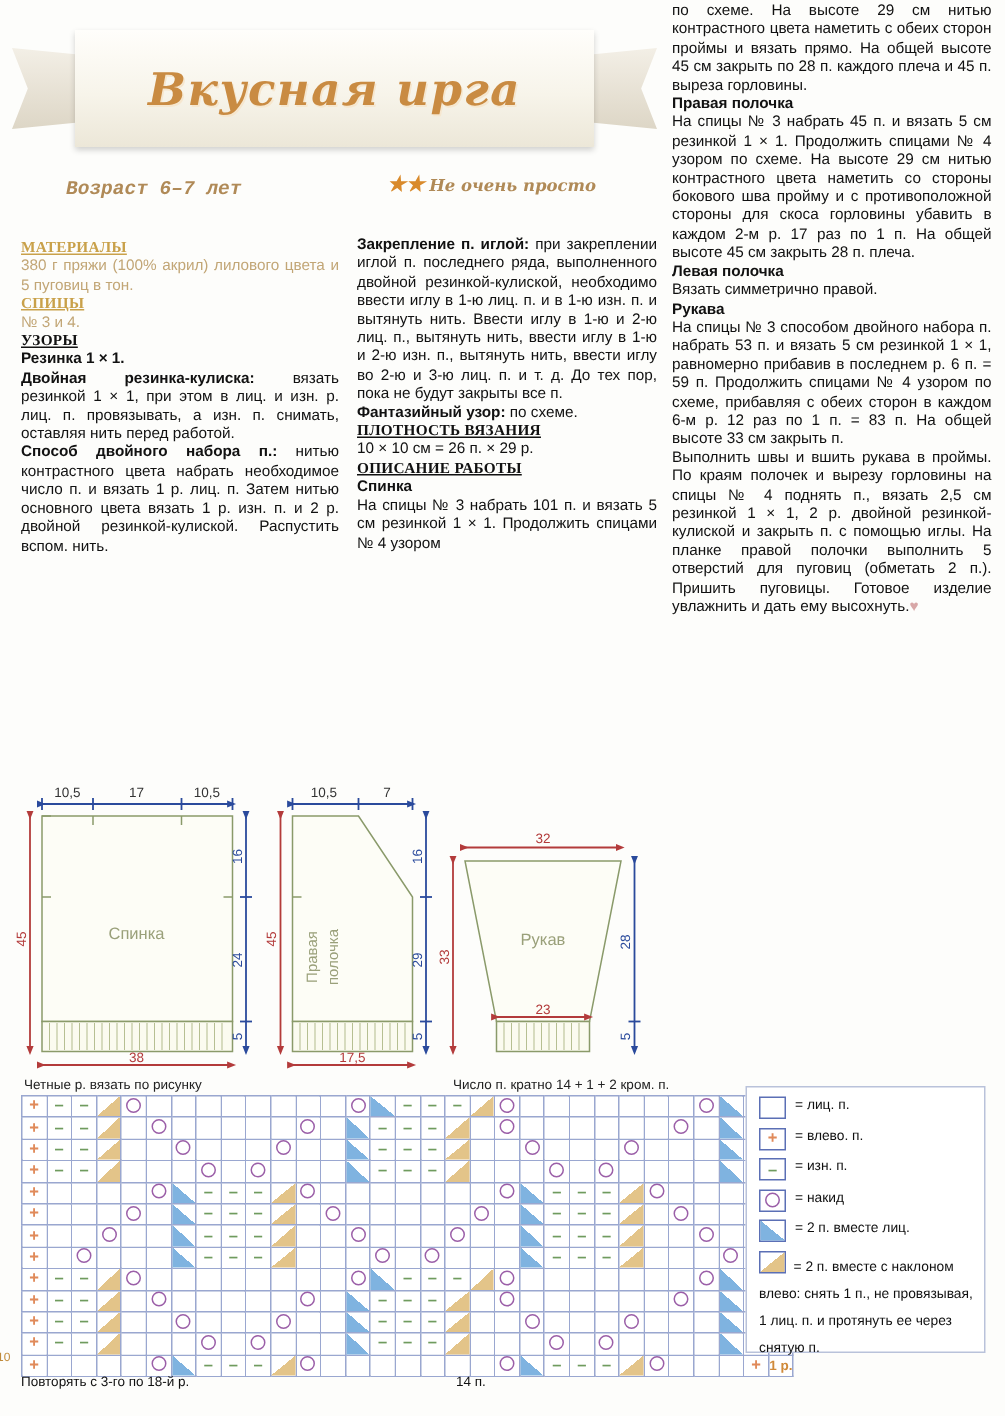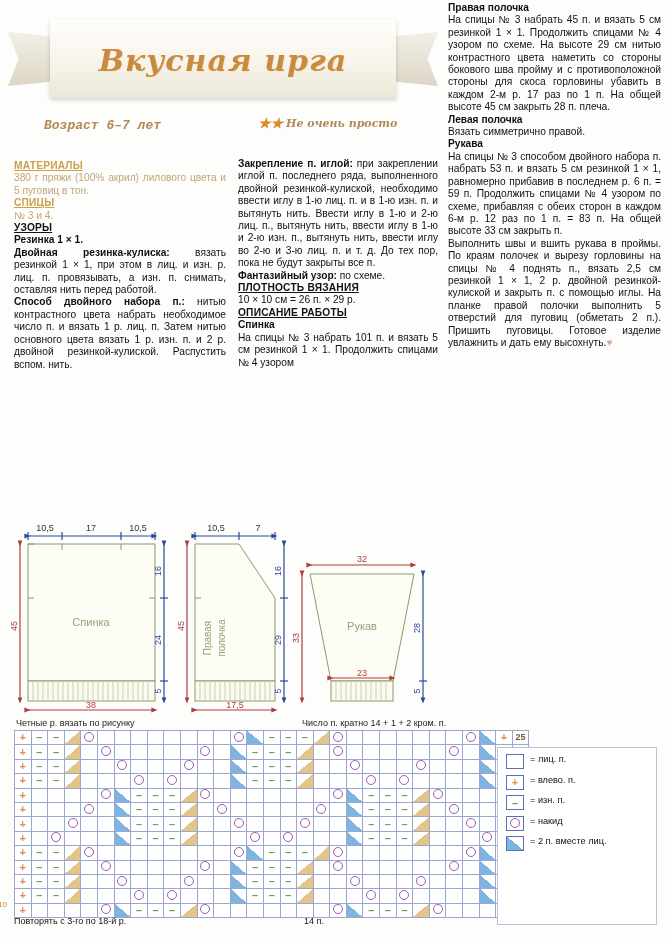--- a/index.html
+++ b/index.html
@@ -54,20 +54,21 @@
   
   .col{position:absolute;font-size:10.2px;line-height:12.4px;text-align:justify;}
   .col p{margin:0;}
   .col-left{left:14px;top:160px;width:212px;}
   .col-mid{left:238px;top:158px;width:200px;}
   .col-right{left:448px;top:2px;width:213px;}
 
   .sec-head{
     font-weight:bold;text-decoration:underline;margin-top:9px;margin-bottom:1px;
     letter-spacing:.2px;
+    font-family:Liberation Serif, serif;
   }
   .sec-head.first{margin-top:0;}
   .sec-head.tan{color:#c9a14a;}
   .body-tan{color:#c2a676;}
   .sub-head{font-weight:bold;}
   .b{font-weight:bold;}
   .heart{color:#d8a7a7;}
 
   
   .schem{position:absolute;left:10px;top:518px;width:432px;height:198px;}
@@ -103,21 +104,21 @@
 
   .chart-foot{position:absolute;left:14px;top:916px;width:470px;font-size:9px;}
   .chart-foot .lft{position:absolute;left:0;top:0;}
   .chart-foot .ctr{position:absolute;left:290px;top:0;}
   .side-label{
     position:absolute;left:-2px;top:900px;font-size:8px;color:#c08a3a;
   }
 
   
   .legend{
-    position:absolute;left:497px;top:747px;width:160px;height:178px;
+    position:absolute;left:497px;top:724px;width:160px;height:178px;
     border:1px solid #b9c2da;background:#fff;
     padding:6px 6px 4px 8px;box-sizing:border-box;
   }
   .leg-row{display:flex;align-items:flex-start;gap:6px;margin-bottom:5.5px;}
   .leg-box{
     flex:0 0 auto;width:16px;height:13px;border:1.4px solid #5b6fb5;background:#fff;
     display:flex;align-items:center;justify-content:center;font-size:10px;
   }
   .leg-text{font-size:9.2px;line-height:10.6px;}
   .leg-last{display:block;margin-top:2px;}
@@ -155,20 +156,21 @@
     <p><span class="b">Закрепление п. иглой:</span><span> при закреплении иглой п. последнего ряда, выполненного двойной резинкой-кулиской, необходимо ввести иглу в 1-ю лиц. п. и в 1-ю изн. п. и вытянуть нить. Ввести иглу в 1-ю и 2-ю лиц. п., вытянуть нить, ввести иглу в 1-ю и 2-ю изн. п., вытянуть нить, ввести иглу во 2-ю и 3-ю лиц. п. и т. д. До тех пор, пока не будут закрыты все п.</span></p>
     <p><span class="b">Фантазийный узор:</span><span> по схеме.</span></p>
     <p class="sec-head">ПЛОТНОСТЬ ВЯЗАНИЯ</p>
     <p>10 × 10 см = 26 п. × 29 р.</p>
     <p class="sec-head">ОПИСАНИЕ РАБОТЫ</p>
     <p class="sub-head">Спинка</p>
     <p>На спицы № 3 набрать 101 п. и вязать 5 см резинкой 1 × 1. Продолжить спицами № 4 узором</p>
   </div>
 
   <div class="col col-right">
+    <p>по схеме. На высоте 29 см нитью контрастного цвета наметить с обеих сторон проймы и вязать прямо. На общей высоте 45 см закрыть по 28 п. каждого плеча и 45 п. выреза горловины.</p>
     <p class="sub-head">Правая полочка</p>
     <p>На спицы № 3 набрать 45 п. и вязать 5 см резинкой 1 × 1. Продолжить спицами № 4 узором по схеме. На высоте 29 см нитью контрастного цвета наметить со стороны бокового шва пройму и с противоположной стороны для скоса горловины убавить в каждом 2-м р. 17 раз по 1 п. На общей высоте 45 см закрыть 28 п. плеча.</p>
     <p class="sub-head">Левая полочка</p>
     <p>Вязать симметрично правой.</p>
     <p class="sub-head">Рукава</p>
     <p>На спицы № 3 способом двойного набора п. набрать 53 п. и вязать 5 см резинкой 1 × 1, равномерно прибавив в последнем р. 6 п. = 59 п. Продолжить спицами № 4 узором по схеме, прибавляя с обеих сторон в каждом 6-м р. 12 раз по 1 п. = 83 п. На общей высоте 33 см закрыть п.</p>
     <p><span>Выполнить швы и вшить рукава в проймы. По краям полочек и вырезу горловины на спицы № 4 поднять п., вязать 2,5 см резинкой 1 × 1, 2 р. двойной резинкой-кулиской и закрыть п. с помощью иглы. На планке правой полочки выполнить 5 отверстий для пуговиц (обметать 2 п.). Пришить пуговицы. Готовое изделие увлажнить и дать ему высохнуть.</span><span class="heart">♥</span></p>
   </div>
 
   <div class="schem">
@@ -889,16 +891,19 @@
             <span class="sym-yo"></span>
           </div>
           <span class="leg-text">= накид</span>
         </div>
         <div class="leg-row">
           <div class="leg-box">
             <span class="tri-r"></span>
           </div>
           <span class="leg-text">= 2 п. вместе лиц.</span>
         </div>
+        <div class="leg-row leg-last"><div class="leg-box">
+            <span class="tri-l"></span>
+          </div><span class="leg-text">= 2 п. вместе с наклоном влево: снять 1 п., не провязывая, 1 лиц. п. и протянуть ее через снятую п.</span></div>
       </div>
   </div>
 
 </div>
 
 </body></html>

